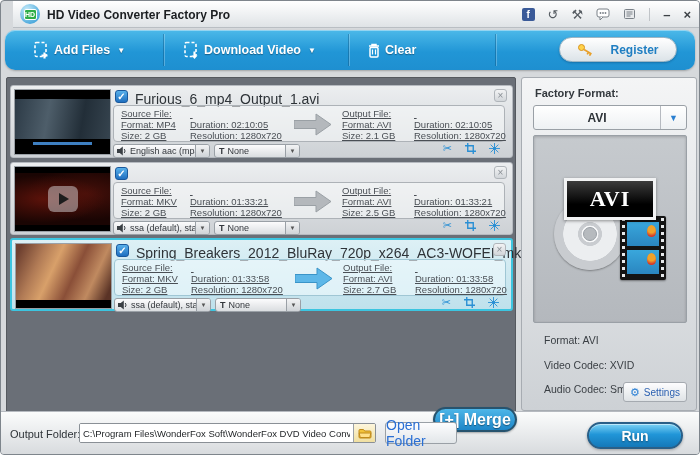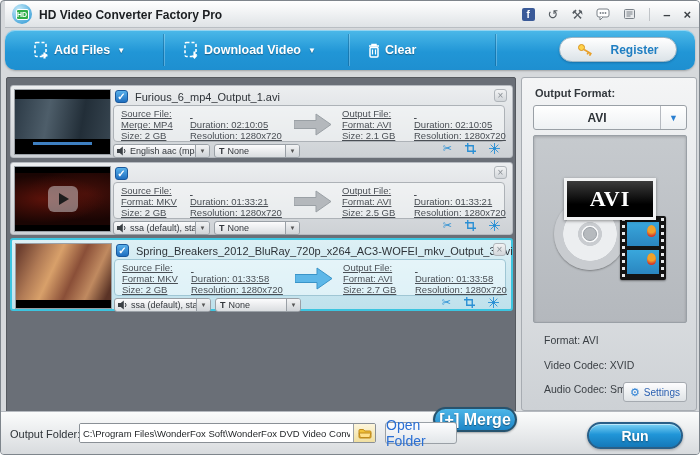--- a/index.html
+++ b/index.html
@@ -1,21 +1,21 @@
 <!DOCTYPE html>
 <html><head>
 <meta charset="utf-8">
 <style>
   * { box-sizing: border-box; margin: 0; padding: 0; }
   body { margin:0; background:#fff; font-family:"Liberation Sans",sans-serif; }
   #window { position:relative; width:700px; height:455px; background:#d6d9dc;
             border:1px solid #7e858c; border-radius:4px; overflow:hidden; }
 
   
-  .titlebar { position:absolute; left:4px; top:0; right:0; height:27px;
+  .titlebar { position:absolute; left:12px; top:0; right:0; height:27px;
               background:linear-gradient(#ffffff,#dfe3e6); border-bottom:1px solid #b9bec3; }
   .app-icon { position:absolute; left:7px; top:3px; width:20px; height:20px; border-radius:50%;
               background:radial-gradient(circle at 35% 30%, #c8ecfa, #4aa8dc 75%);
               display:flex; align-items:center; justify-content:center; }
   .app-icon .hd { width:13px; height:11px; background:#2fae48; border:1px solid #fff; border-radius:2px;
                   color:#fff; font-size:7px; font-weight:bold; display:flex; align-items:center; justify-content:center; }
   .title { position:absolute; left:34px; top:7px; font-size:12px; font-weight:bold; color:#1b1e21; }
   .tb-icons { position:absolute; right:8px; top:0; height:26px; display:flex; align-items:center; gap:13px; }
   .fb { width:13px; height:13px; background:#3a5a98; border-radius:2px; color:#fff; font-weight:bold;
         font-size:10px; text-align:center; line-height:13px; }
@@ -57,21 +57,21 @@
           width:30px; height:26px; border-radius:6px; background:rgba(230,235,240,.45);
           display:flex; align-items:center; justify-content:center; }
   .play::after { content:""; border-left:10px solid #1d1d1d; border-top:6px solid transparent;
                  border-bottom:6px solid transparent; margin-left:2px; }
   .thumb3::before { content:""; position:absolute; left:0; right:0; top:0; bottom:8px;
            background:linear-gradient(115deg,#6e4030 5%,#b07a55 25%,#d8a06a 40%,#8a4f38 60%,#c08a60 78%,#5a3326 95%); }
 
   .cb { position:absolute; left:104px; top:4px; width:13px; height:13px; border-radius:3px;
         background:linear-gradient(#58b0ea,#1f6fc0); border:1px solid #19589c;
         color:#fff; font-size:10px; line-height:11px; text-align:center; font-weight:bold; }
-  .fname { position:absolute; left:124px; top:5px; font-size:11px; color:#2e3338; white-space:nowrap; }
+  .fname { position:absolute; left:124px; top:5px; font-size:14px; color:#2e3338; white-space:nowrap; }
   .row-close { position:absolute; right:5px; top:3px; width:13px; height:13px; font-size:10px; line-height:11px;
         text-align:center; color:#8a9096; background:linear-gradient(#f2f3f4,#d2d6da);
         border:1px solid #b0b5ba; border-radius:3px; }
 
   .info { position:absolute; left:102px; top:19px; width:392px; height:37px;
           background:rgba(250,251,252,.55); border:1px solid #adb2b7; border-radius:4px;
           font-size:9.5px; color:#4a4f55; }
   .selected .info { background:rgba(240,250,253,.6); border-color:#9fc6d4; }
   .icol { position:absolute; top:2px; line-height:11px; white-space:nowrap;text-decoration:underline; }
   .icol div { height:11px; }
@@ -230,21 +230,21 @@
   <div class="list">
 
     <div class="row r1">
       <div class="thumb thumb1"></div>
       <span class="cb"><span>✓</span></span>
       <span class="fname">Furious_6_mp4_Output_1.avi</span>
       <span class="row-close">×</span>
       <div class="info">
         <div class="icol c1">
           <div>Source File:</div>
-          <div>Merge: MP4</div>
+          <div>Format: MP4</div>
           <div>Size: 2 GB</div>
         </div>
         <div class="icol c2">
           <div>&nbsp;</div>
           <div>Duration: 02:10:05</div>
           <div>Resolution: 1280x720</div>
         </div>
         <svg class="arrow-svg" width="38" height="23" viewBox="0 0 38 23">
           <polygon points="0,7.5 22,7.5 22,1 37,11.5 22,22 22,15.5 0,15.5" fill="#b4b8bc" stroke="#9aa0a5"></polygon>
         </svg>
@@ -390,21 +390,21 @@
         </svg>
         <svg class="act" width="11" height="11" viewBox="0 0 12 12">
           <path d="M6 0 V12 M0 6 H12 M1.8 1.8 L10.2 10.2 M10.2 1.8 L1.8 10.2" stroke="#2a8fd4" stroke-width="1"></path>
           <circle cx="6" cy="6" r="1.6" fill="#2a8fd4"></circle>
         </svg>
       </div>
     </div>
   </div>
 
   <div class="rightpanel">
-    <div class="op-label">Output Format:</div>
+    <div class="op-label">Factory Format:</div>
     <div class="op-select">
       <span class="val">AVI</span>
       <span class="dbtn2">▼</span>
     </div>
     <div class="preview">
       <div class="avi-art">
         <div class="disc"></div>
         <div class="film">
           <div class="frame"></div>
             <div class="frame"></div>

